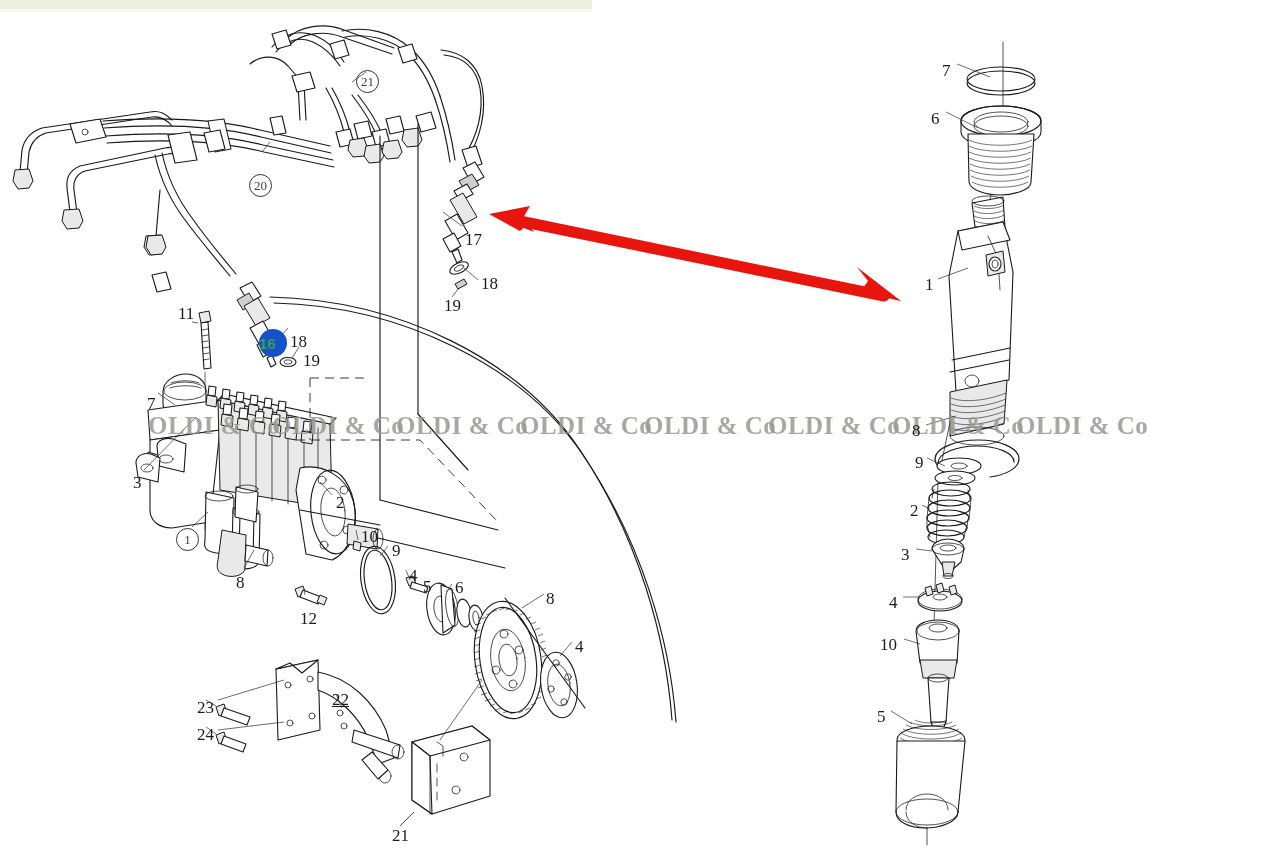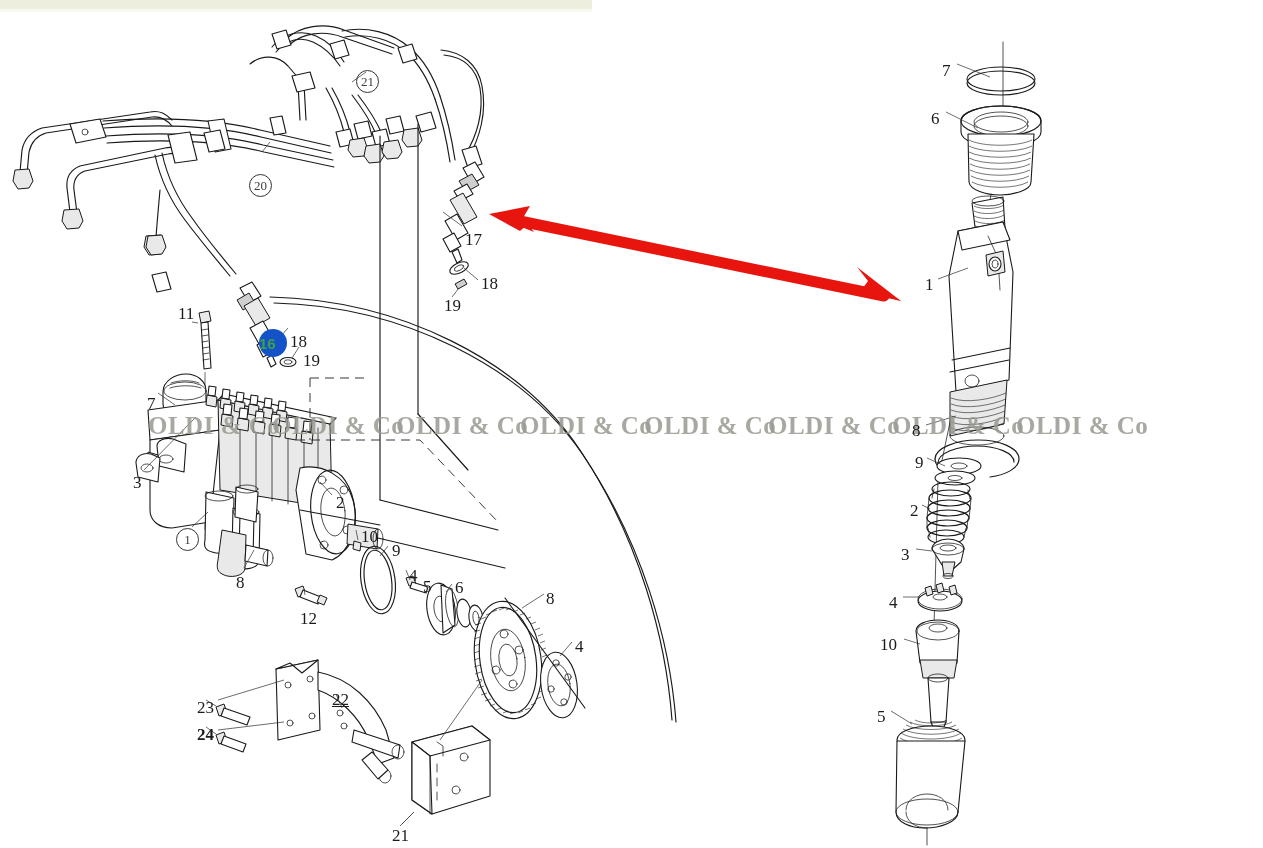--- a/index.html
+++ b/index.html
@@ -476,21 +476,21 @@
   <div class="lbl" style="left:392px;top:541px;">9</div>
   <div class="lbl" style="left:236px;top:573px;">8</div>
   <div class="lbl" style="left:409px;top:566px;">4</div>
   <div class="lbl" style="left:423px;top:577px;">5</div>
   <div class="lbl" style="left:455px;top:578px;">6</div>
   <div class="lbl" style="left:300px;top:600px;margin-top:9px;">12</div>
   <div class="lbl" style="left:546px;top:589px;">8</div>
   <div class="lbl" style="left:575px;top:637px;">4</div>
   <div class="lbl" style="left:197px;top:698px;text-align:right;">23</div>
   <div class="lbl" style="left:332px;top:690px;text-decoration:underline;">22</div>
-  <div class="lbl" style="left:197px;top:725px;font-weight:bold;">24</div>
+  <div class="lbl" style="left:197px;top:725px;">24</div>
   <div class="lbl" style="left:392px;top:826px;">21</div>
 
   <div class="lbl" style="left:942px;top:61px;">7</div>
   <div class="lbl" style="left:931px;top:109px;">6</div>
   <div class="lbl" style="left:925px;top:275px;">1</div>
   <div class="lbl" style="left:912px;top:421px;">8</div>
   <div class="lbl" style="left:915px;top:453px;">9</div>
   <div class="lbl" style="left:910px;top:501px;">2</div>
   <div class="lbl" style="left:901px;top:545px;">3</div>
   <div class="lbl" style="left:889px;top:593px;">4</div>

